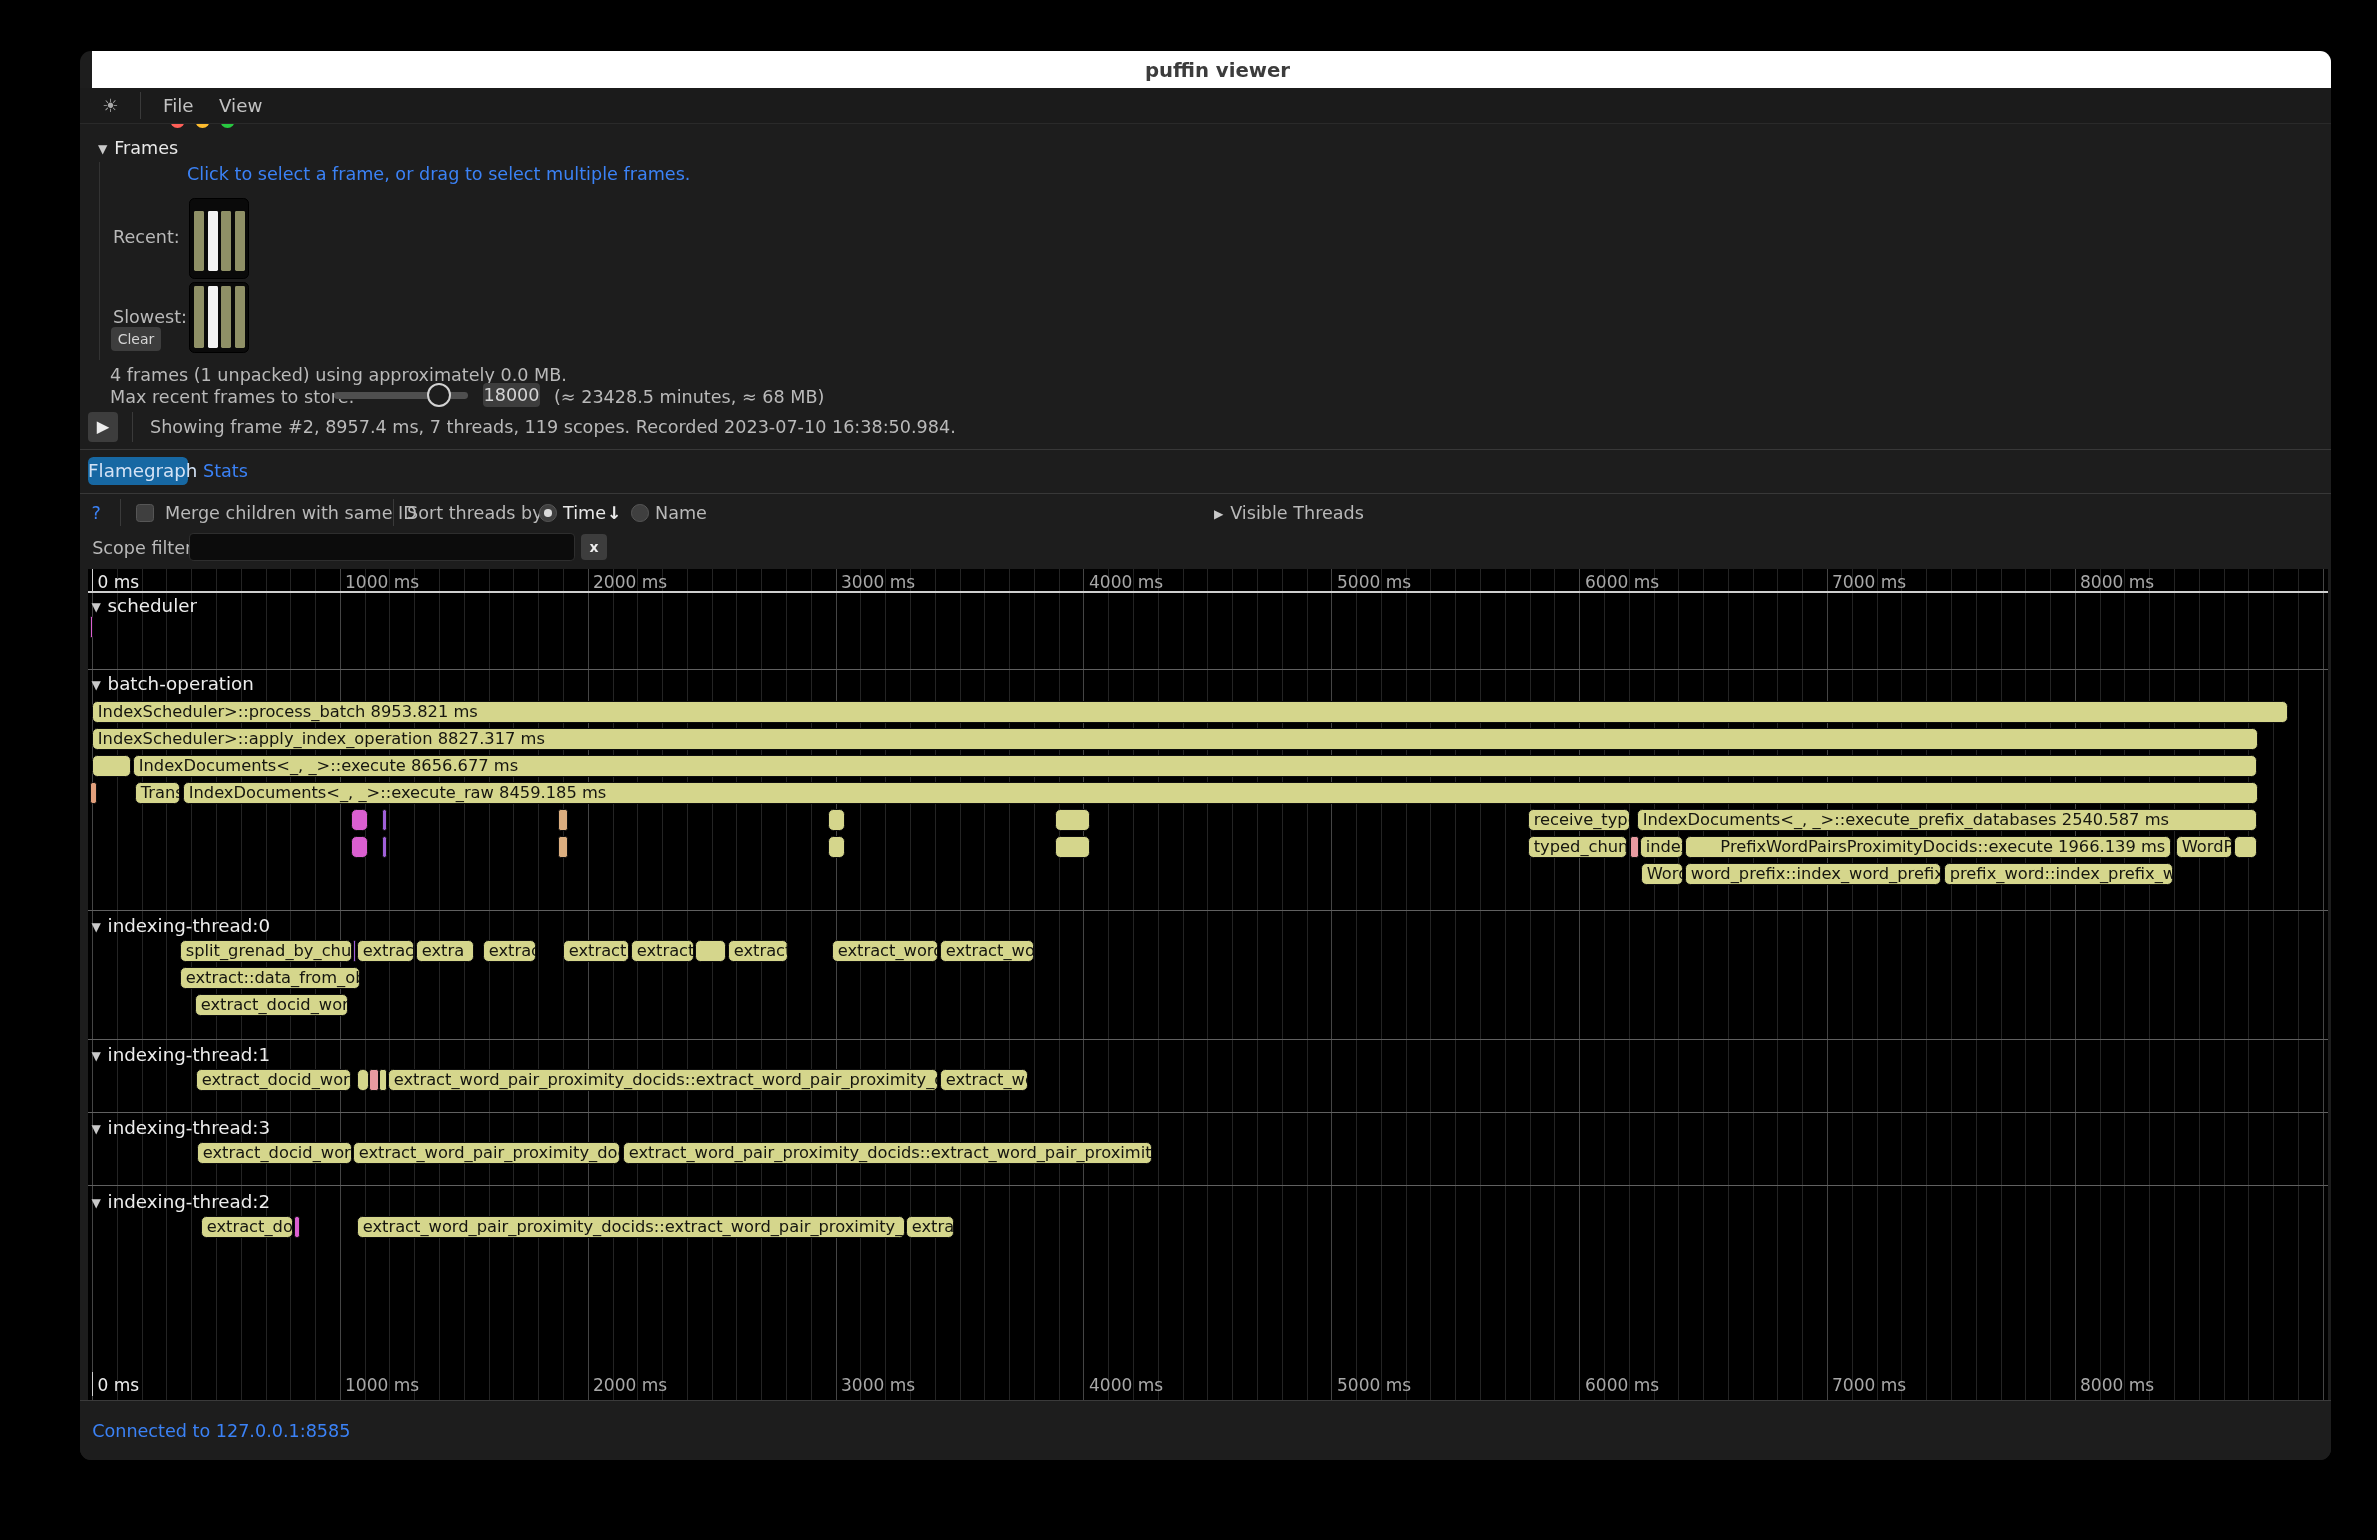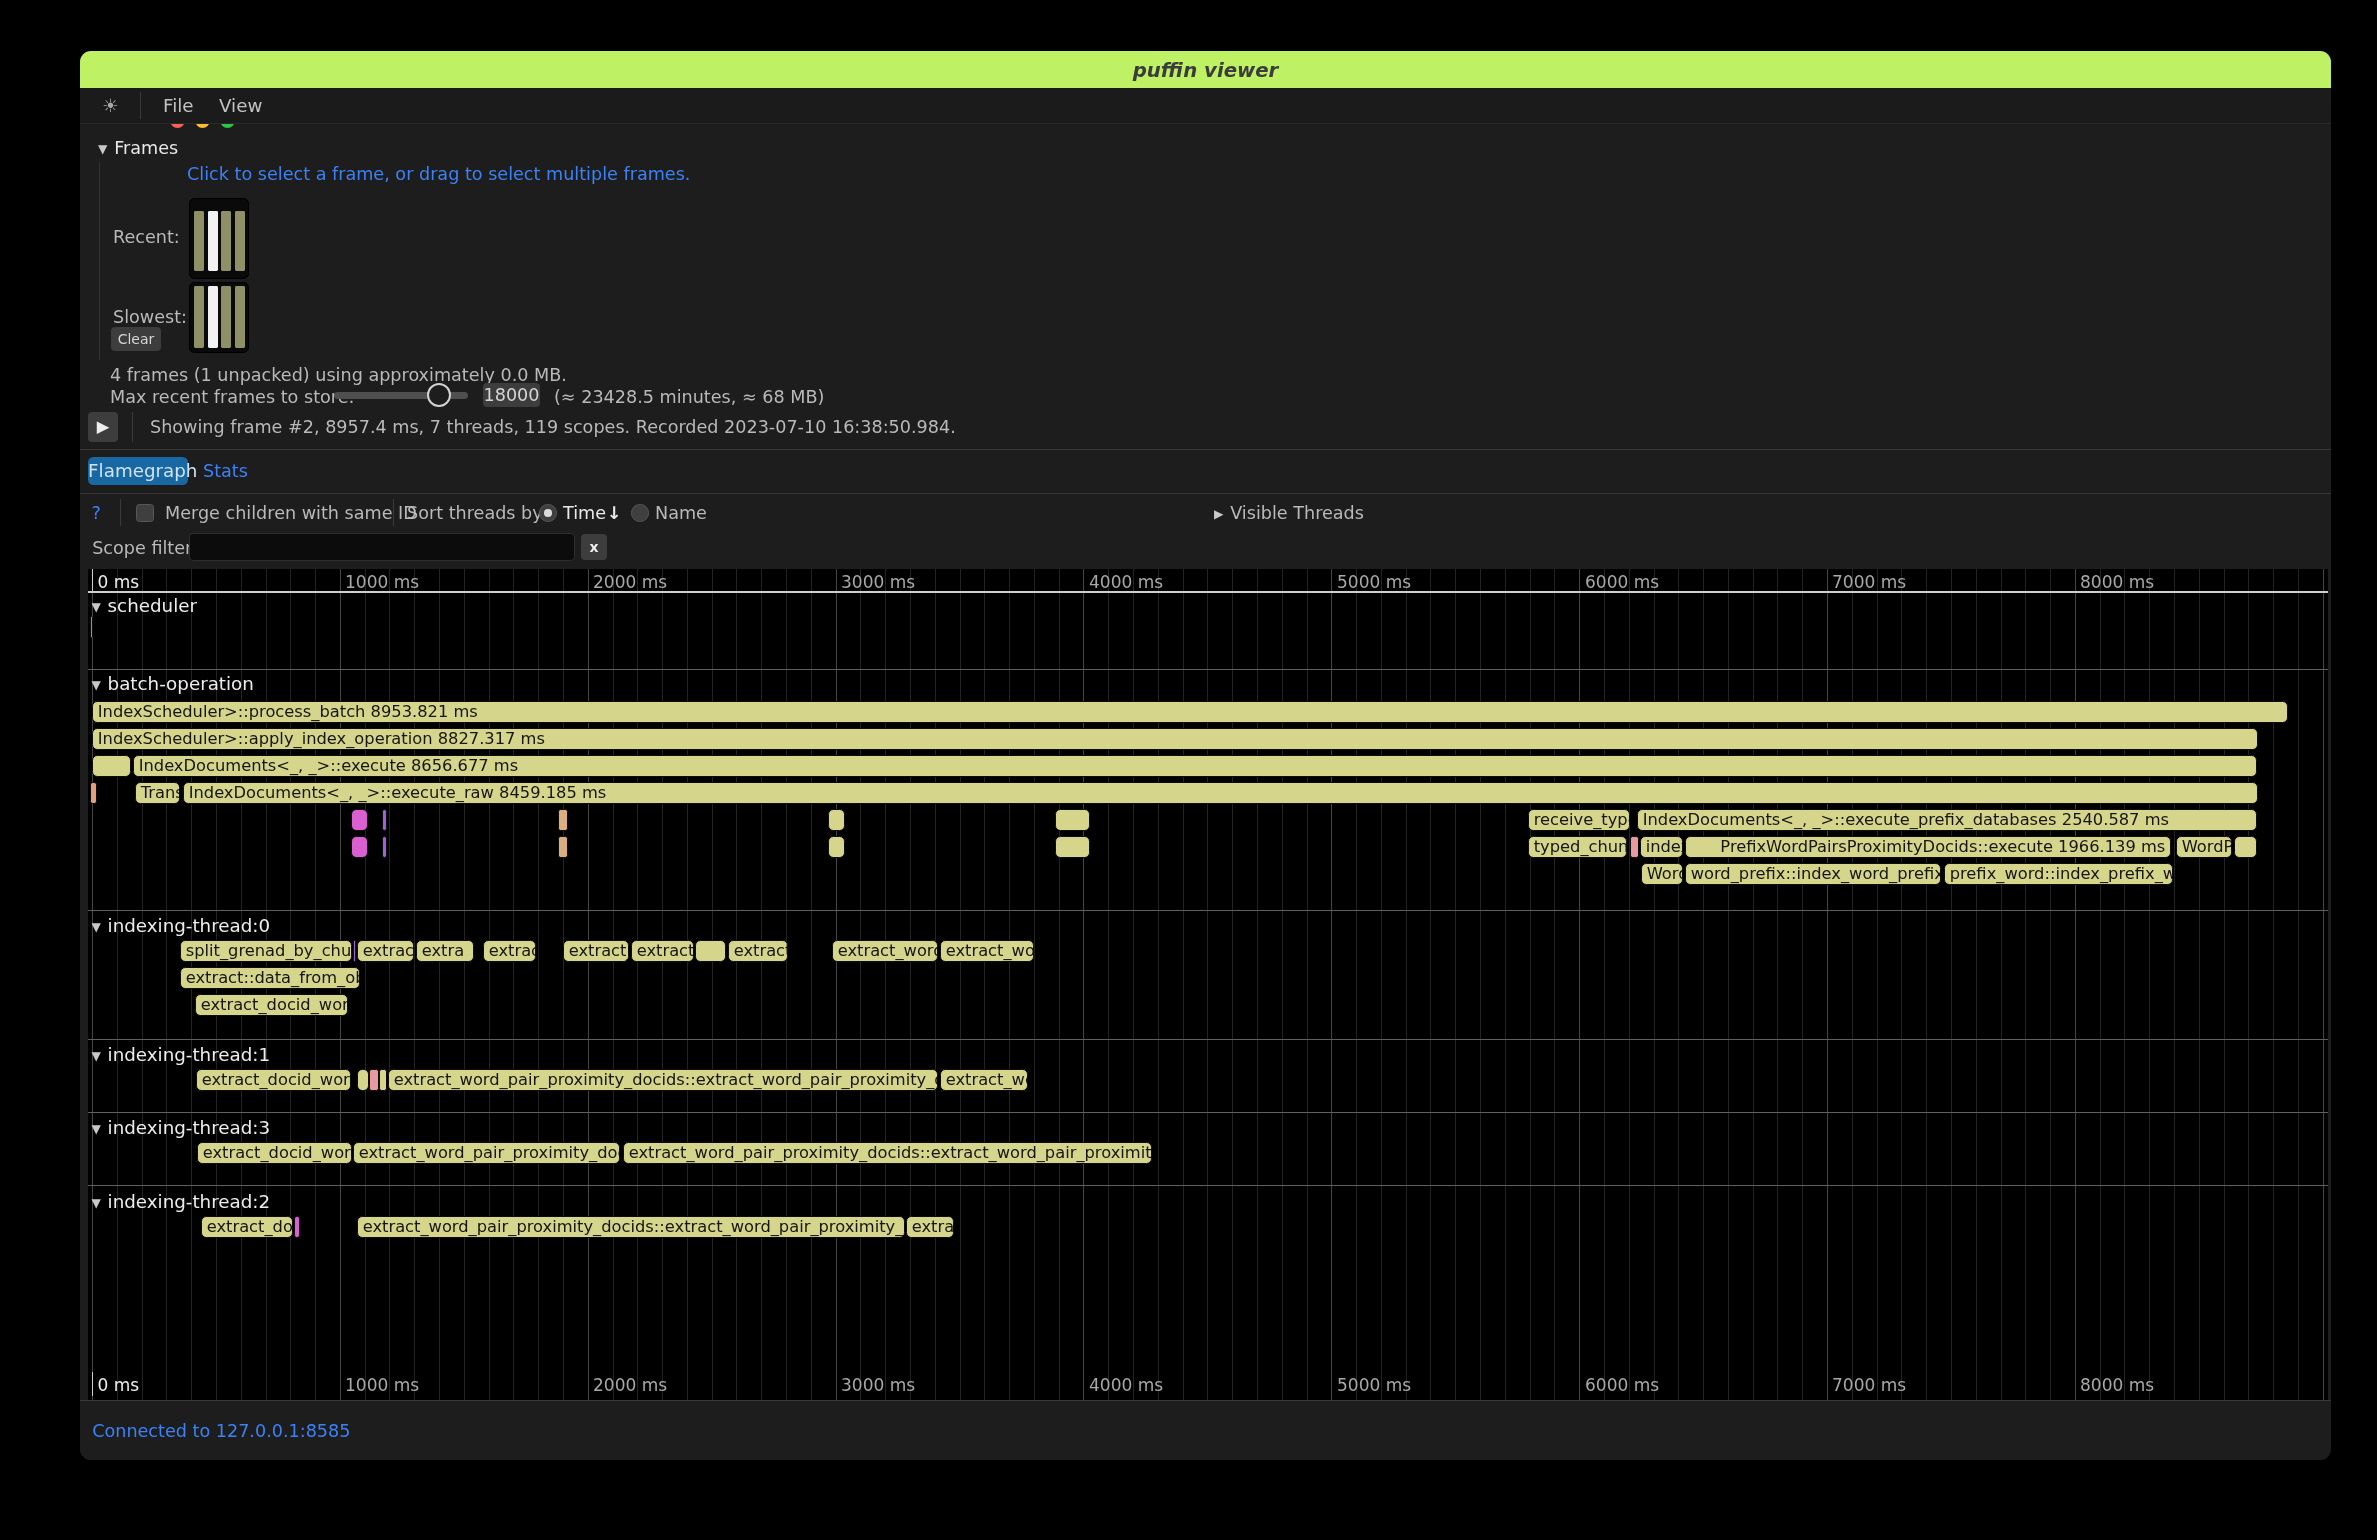--- a/index.html
+++ b/index.html
@@ -1,21 +1,21 @@
 <!DOCTYPE html>
 <html style="font-size:11px"><head>
 <meta charset="utf-8">
 <style>
   html,body{margin:0;padding:0;background:#000;}
   #page{position:relative;width:2377px;height:1540px;background:#000;overflow:hidden;
         font-family:"DejaVu Sans",sans-serif;-webkit-font-smoothing:antialiased;}
   .window{position:absolute;left:80px;top:51px;width:2251px;height:1409px;background:#1d1d1d;
           border-radius:11px;overflow:hidden;box-shadow:0 6.8px 41px rgba(0,0,0,.8);}
   
-  .titlebar{position:absolute;left:0;top:0;width:100%;height:37px;background:#bef264;font-style:italic;}
+  .titlebar{position:absolute;left:12px;top:0;width:100%;height:37px;background:#ffffff;}
   .tl{position:absolute;top:62px;width:15px;height:15px;border-radius:50%;}
   .title{position:absolute;left:0;top:0;width:100%;height:37px;line-height:39px;text-align:center;
          font-size:19.7px;font-weight:bold;color:#3c3c3c;}
   
   .menubar{position:absolute;left:0;top:37px;width:100%;height:35px;background:#1b1b1b;border-bottom:1.4px solid #2a2a2a;}
   .menu-item{position:absolute;top:0;height:35px;line-height:35px;font-size:18.3px;color:#c2c2c2;}
   .vsep{position:absolute;width:1.4px;background:#3a3a3a;}
   
   .txt{position:absolute;font-size:17.6px;color:#b9b9b9;white-space:nowrap;}
   .dim{color:#3b82f6;} .bright{color:#e8e8e8;}

